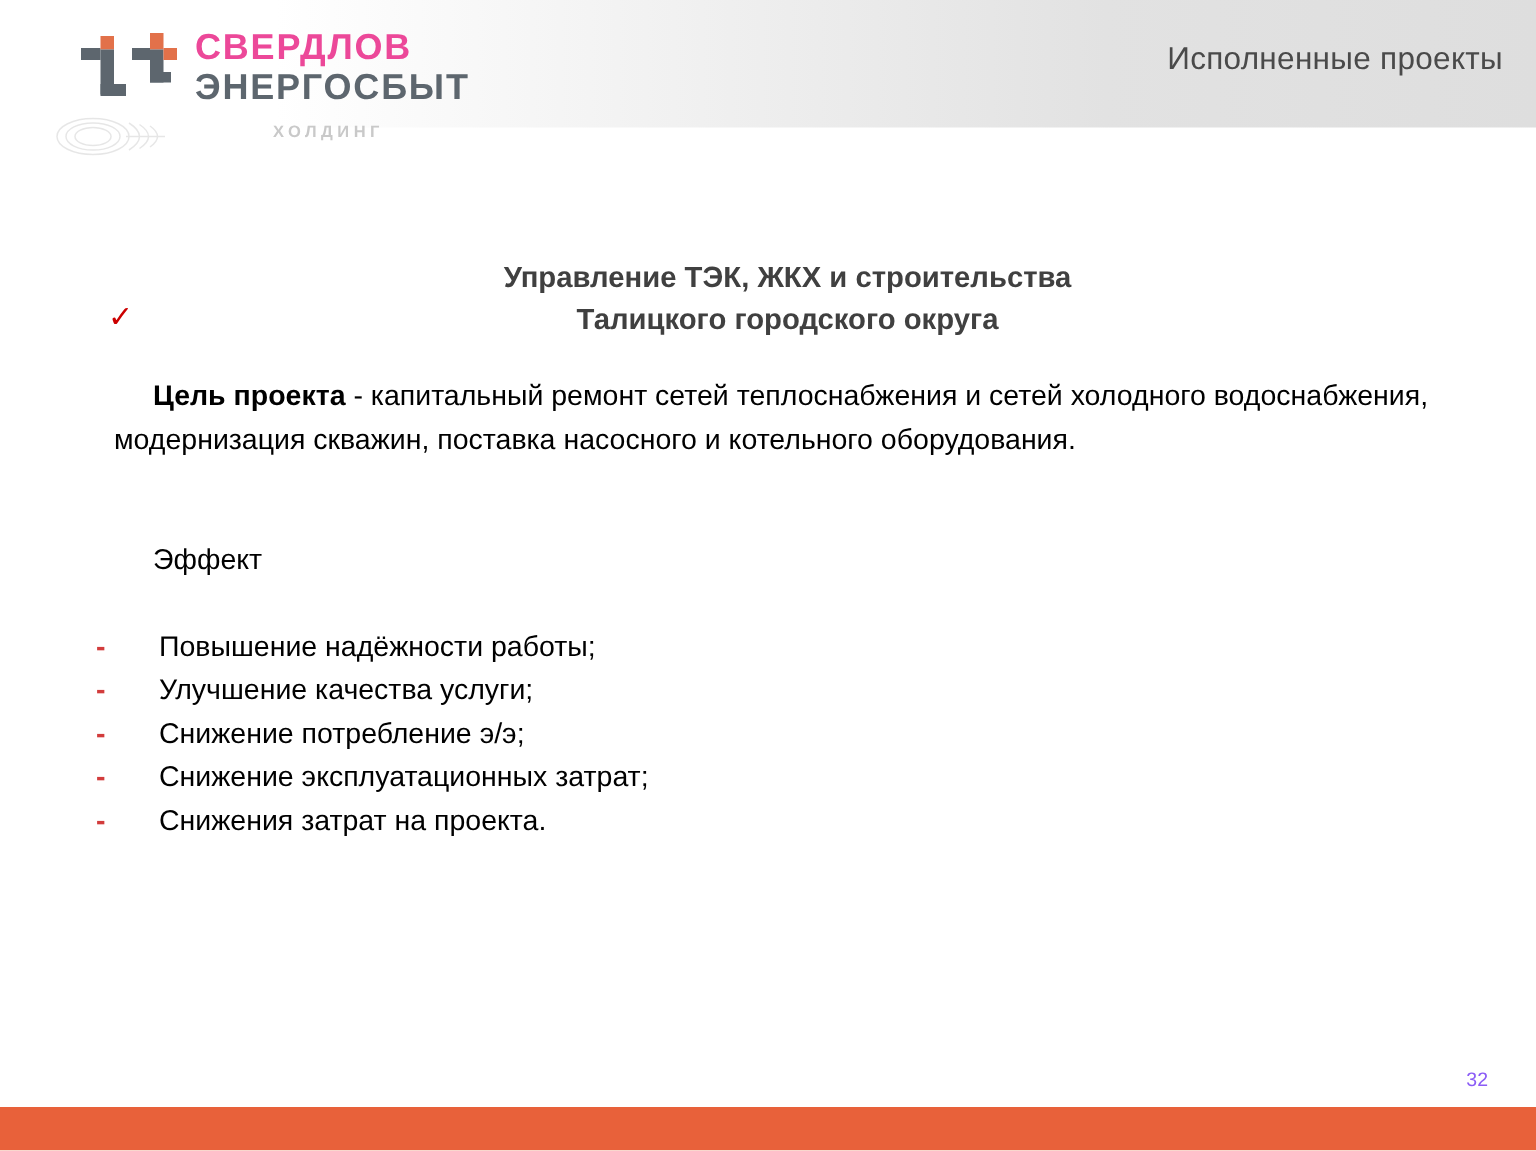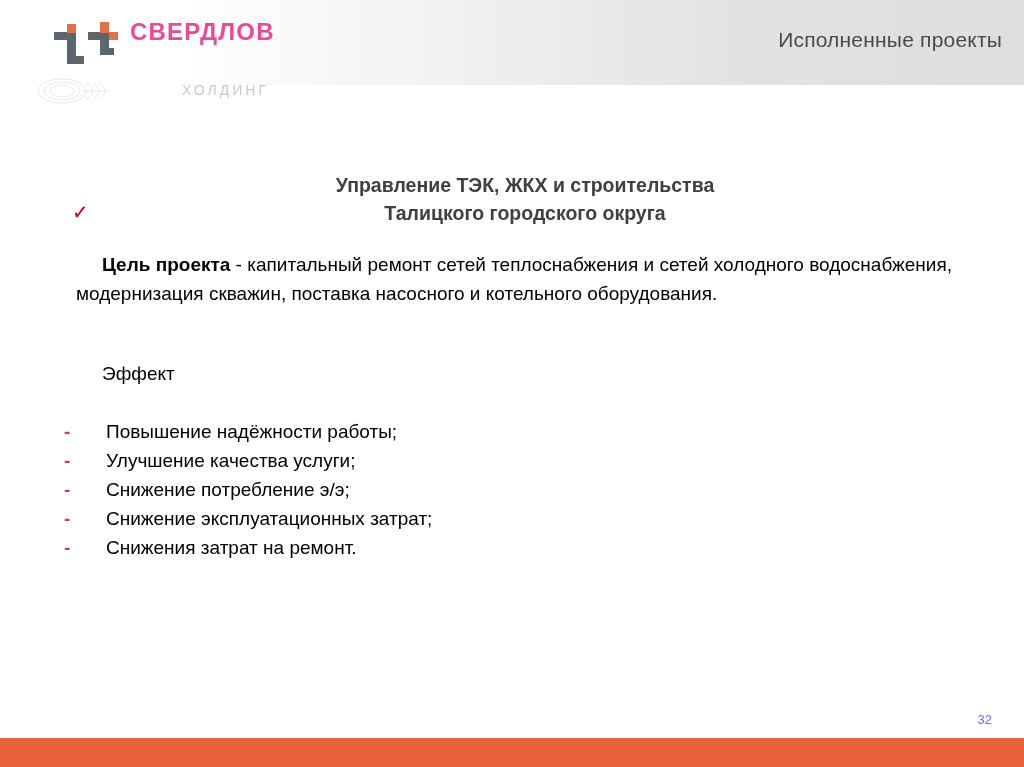--- a/index.html
+++ b/index.html
@@ -66,22 +66,22 @@
     font-size: 24px;
     font-weight: bold;
     color: #5d666e;
     letter-spacing: 1.2px;
     margin-top: 3px;
   }
   .logo-holding {
     position: absolute;
     left: 130px;
     top: 66px;
-    font-size: 14px;
-    font-weight: normal;
+    font-size: 11px;
+    font-weight: bold;
     letter-spacing: 3px;
     color: #c9c9c9;
   }
   .logo-swirl {
     position: absolute;
     left: -16px;
     top: 58px;
     width: 86px;
     height: 34px;
     opacity: 0.5;
@@ -206,20 +206,21 @@
 
     <rect x="36" y="12" width="12" height="8" fill="#5d666e"></rect>
     <rect x="48" y="2" width="9" height="11" fill="#e2714a"></rect>
     <rect x="48" y="13" width="9" height="22" fill="#5d666e"></rect>
     <rect x="57" y="12" width="9" height="8" fill="#e2714a"></rect>
     <rect x="48" y="28" width="14" height="7" fill="#5d666e"></rect>
   </svg>
 
   <div class="logo-text">
     <div class="logo-line1">СВЕРДЛОВ</div>
+    <div class="logo-line2">ЭНЕРГОСБЫТ</div>
   </div>
 
   <div class="logo-holding">ХОЛДИНГ</div>
 
   <svg class="logo-swirl" viewBox="0 0 86 34">
     <g fill="none" stroke="#cfcfcf" stroke-width="1">
       <ellipse cx="26" cy="17" rx="24" ry="12"></ellipse>
       <ellipse cx="26" cy="17" rx="18" ry="9"></ellipse>
       <ellipse cx="26" cy="17" rx="12" ry="6"></ellipse>
       <path d="M50 8 q14 9 0 18"></path>
@@ -259,18 +260,18 @@
   <li>
     <span class="dash">-</span>
     <span>Снижение потребление э/э;</span>
   </li>
   <li>
     <span class="dash">-</span>
     <span>Снижение эксплуатационных затрат;</span>
   </li>
   <li>
     <span class="dash">-</span>
-    <span>Снижения затрат на ремонт.</span>
+    <span>Снижения затрат на проекта.</span>
   </li>
 </ul>
 
 <div class="page-number">32</div>
 <div class="footer-bar"></div>
 
 </body></html>

